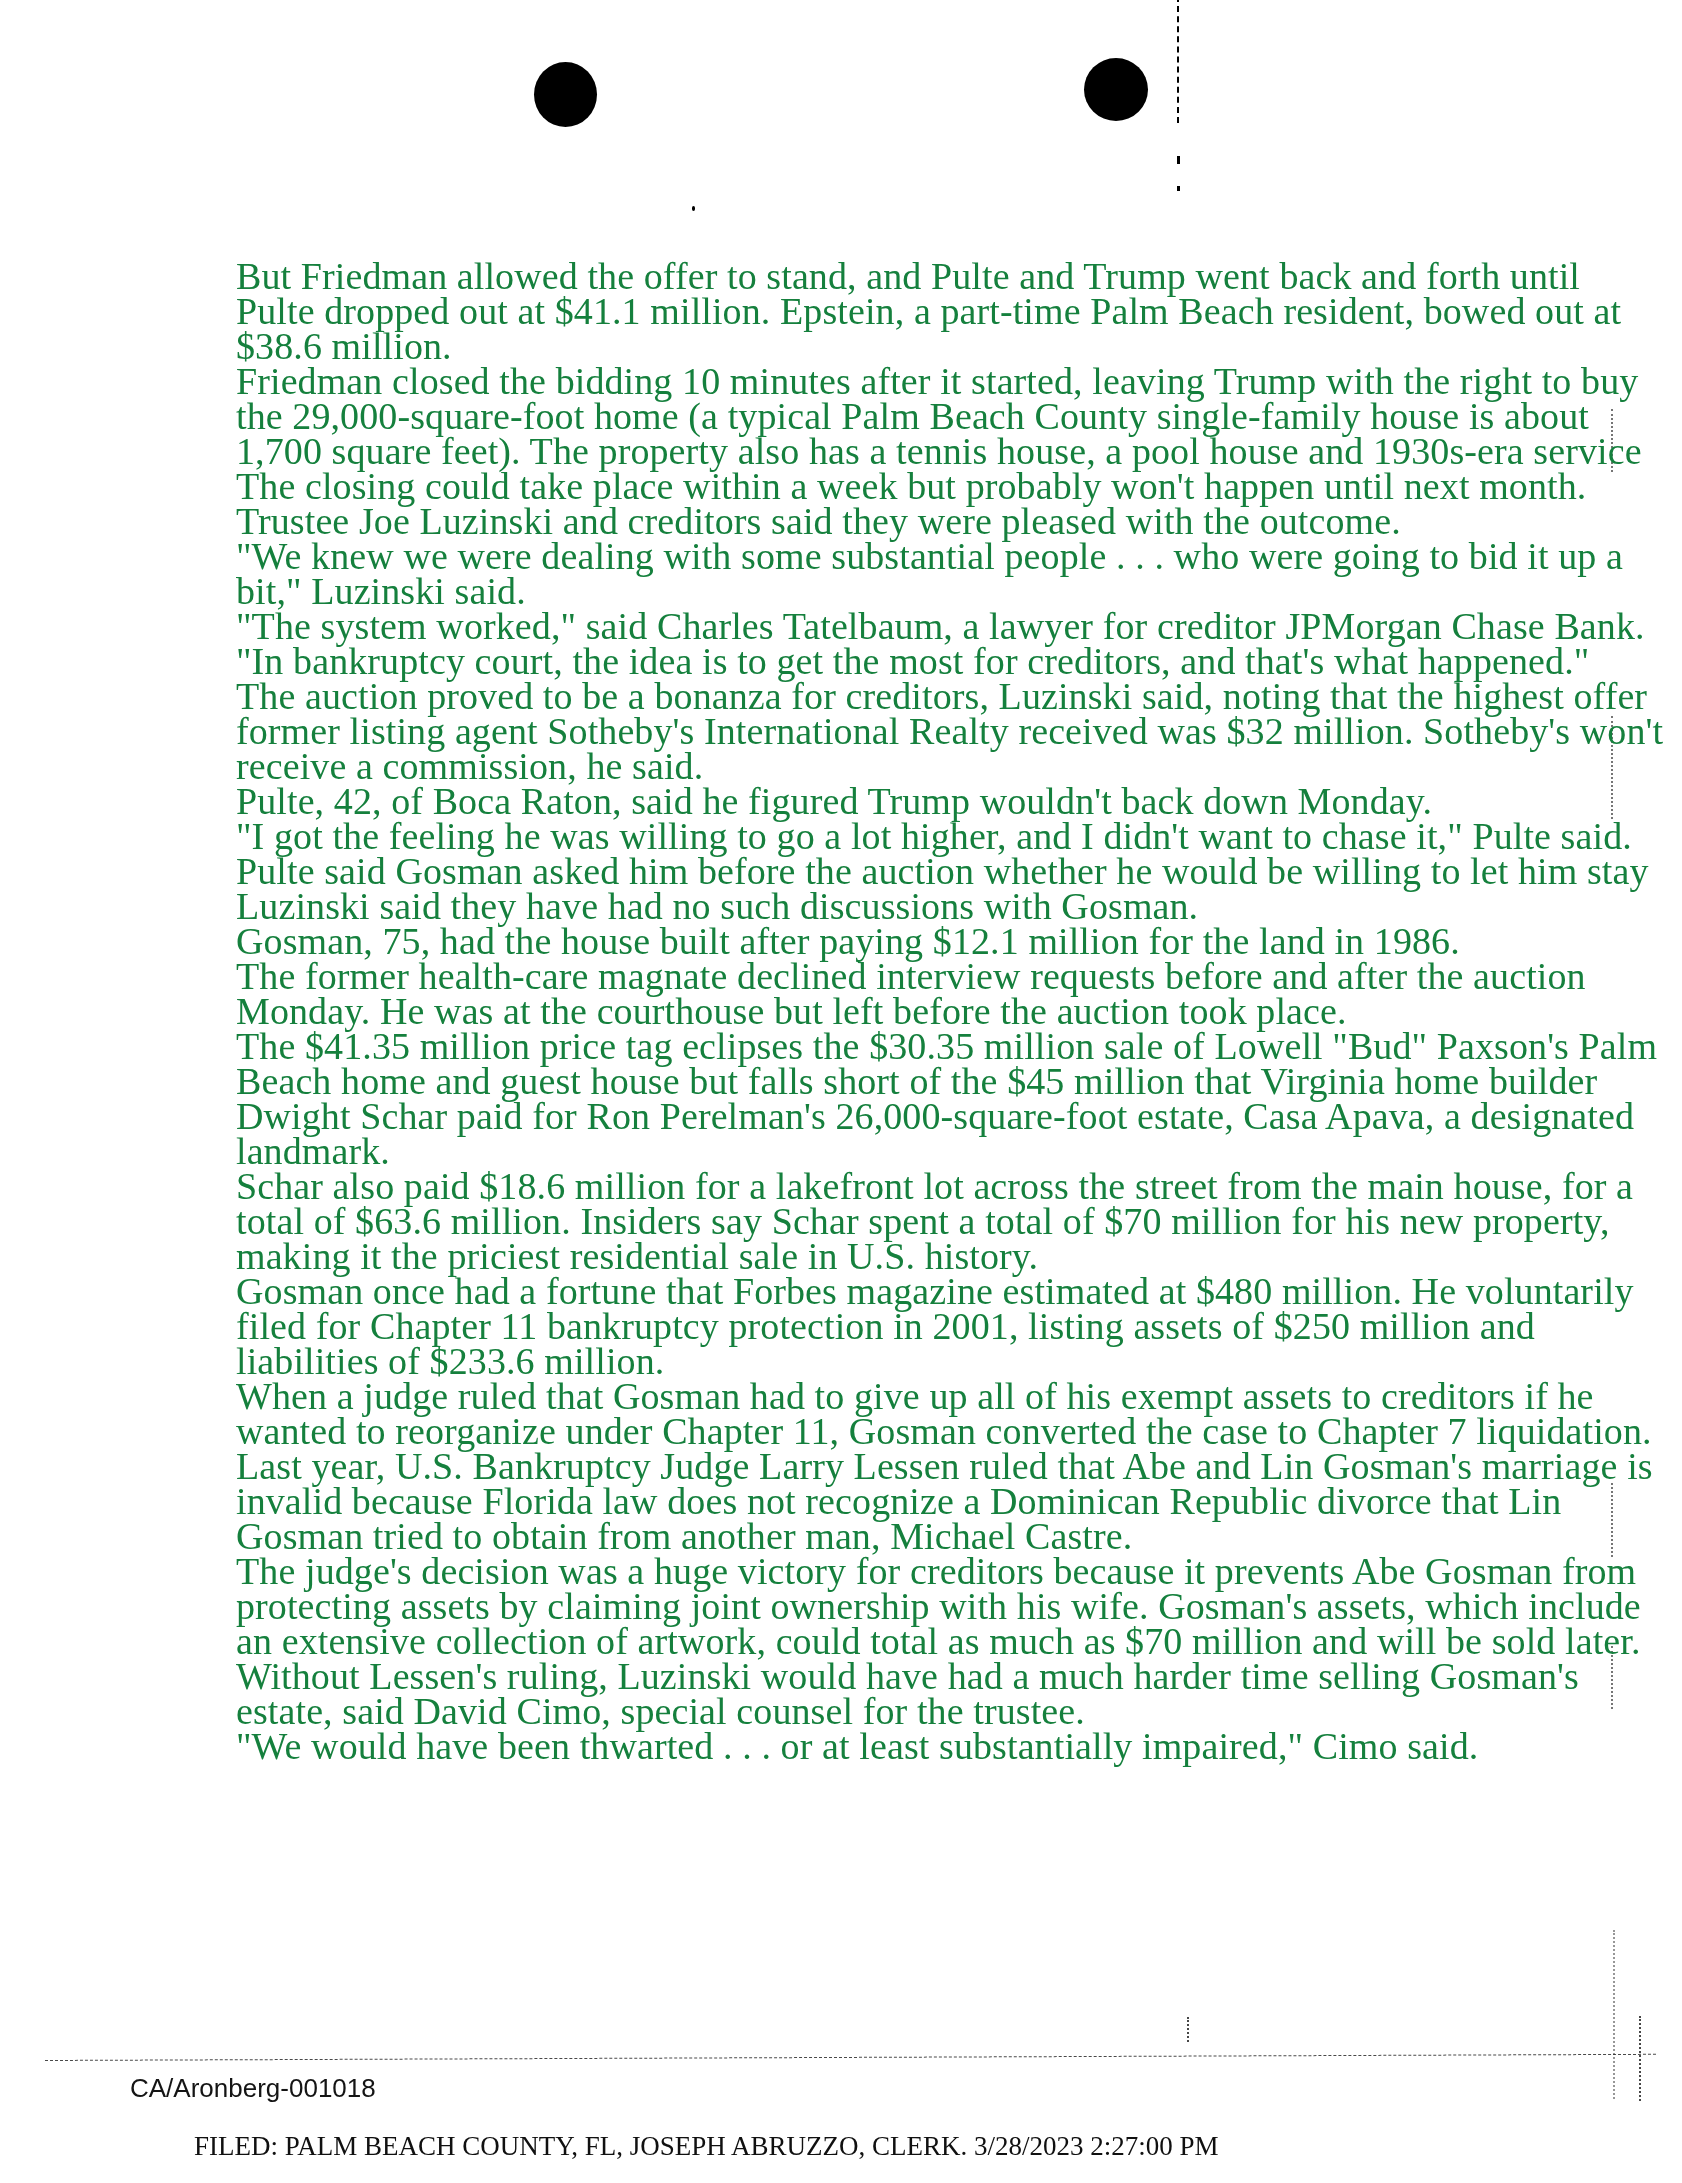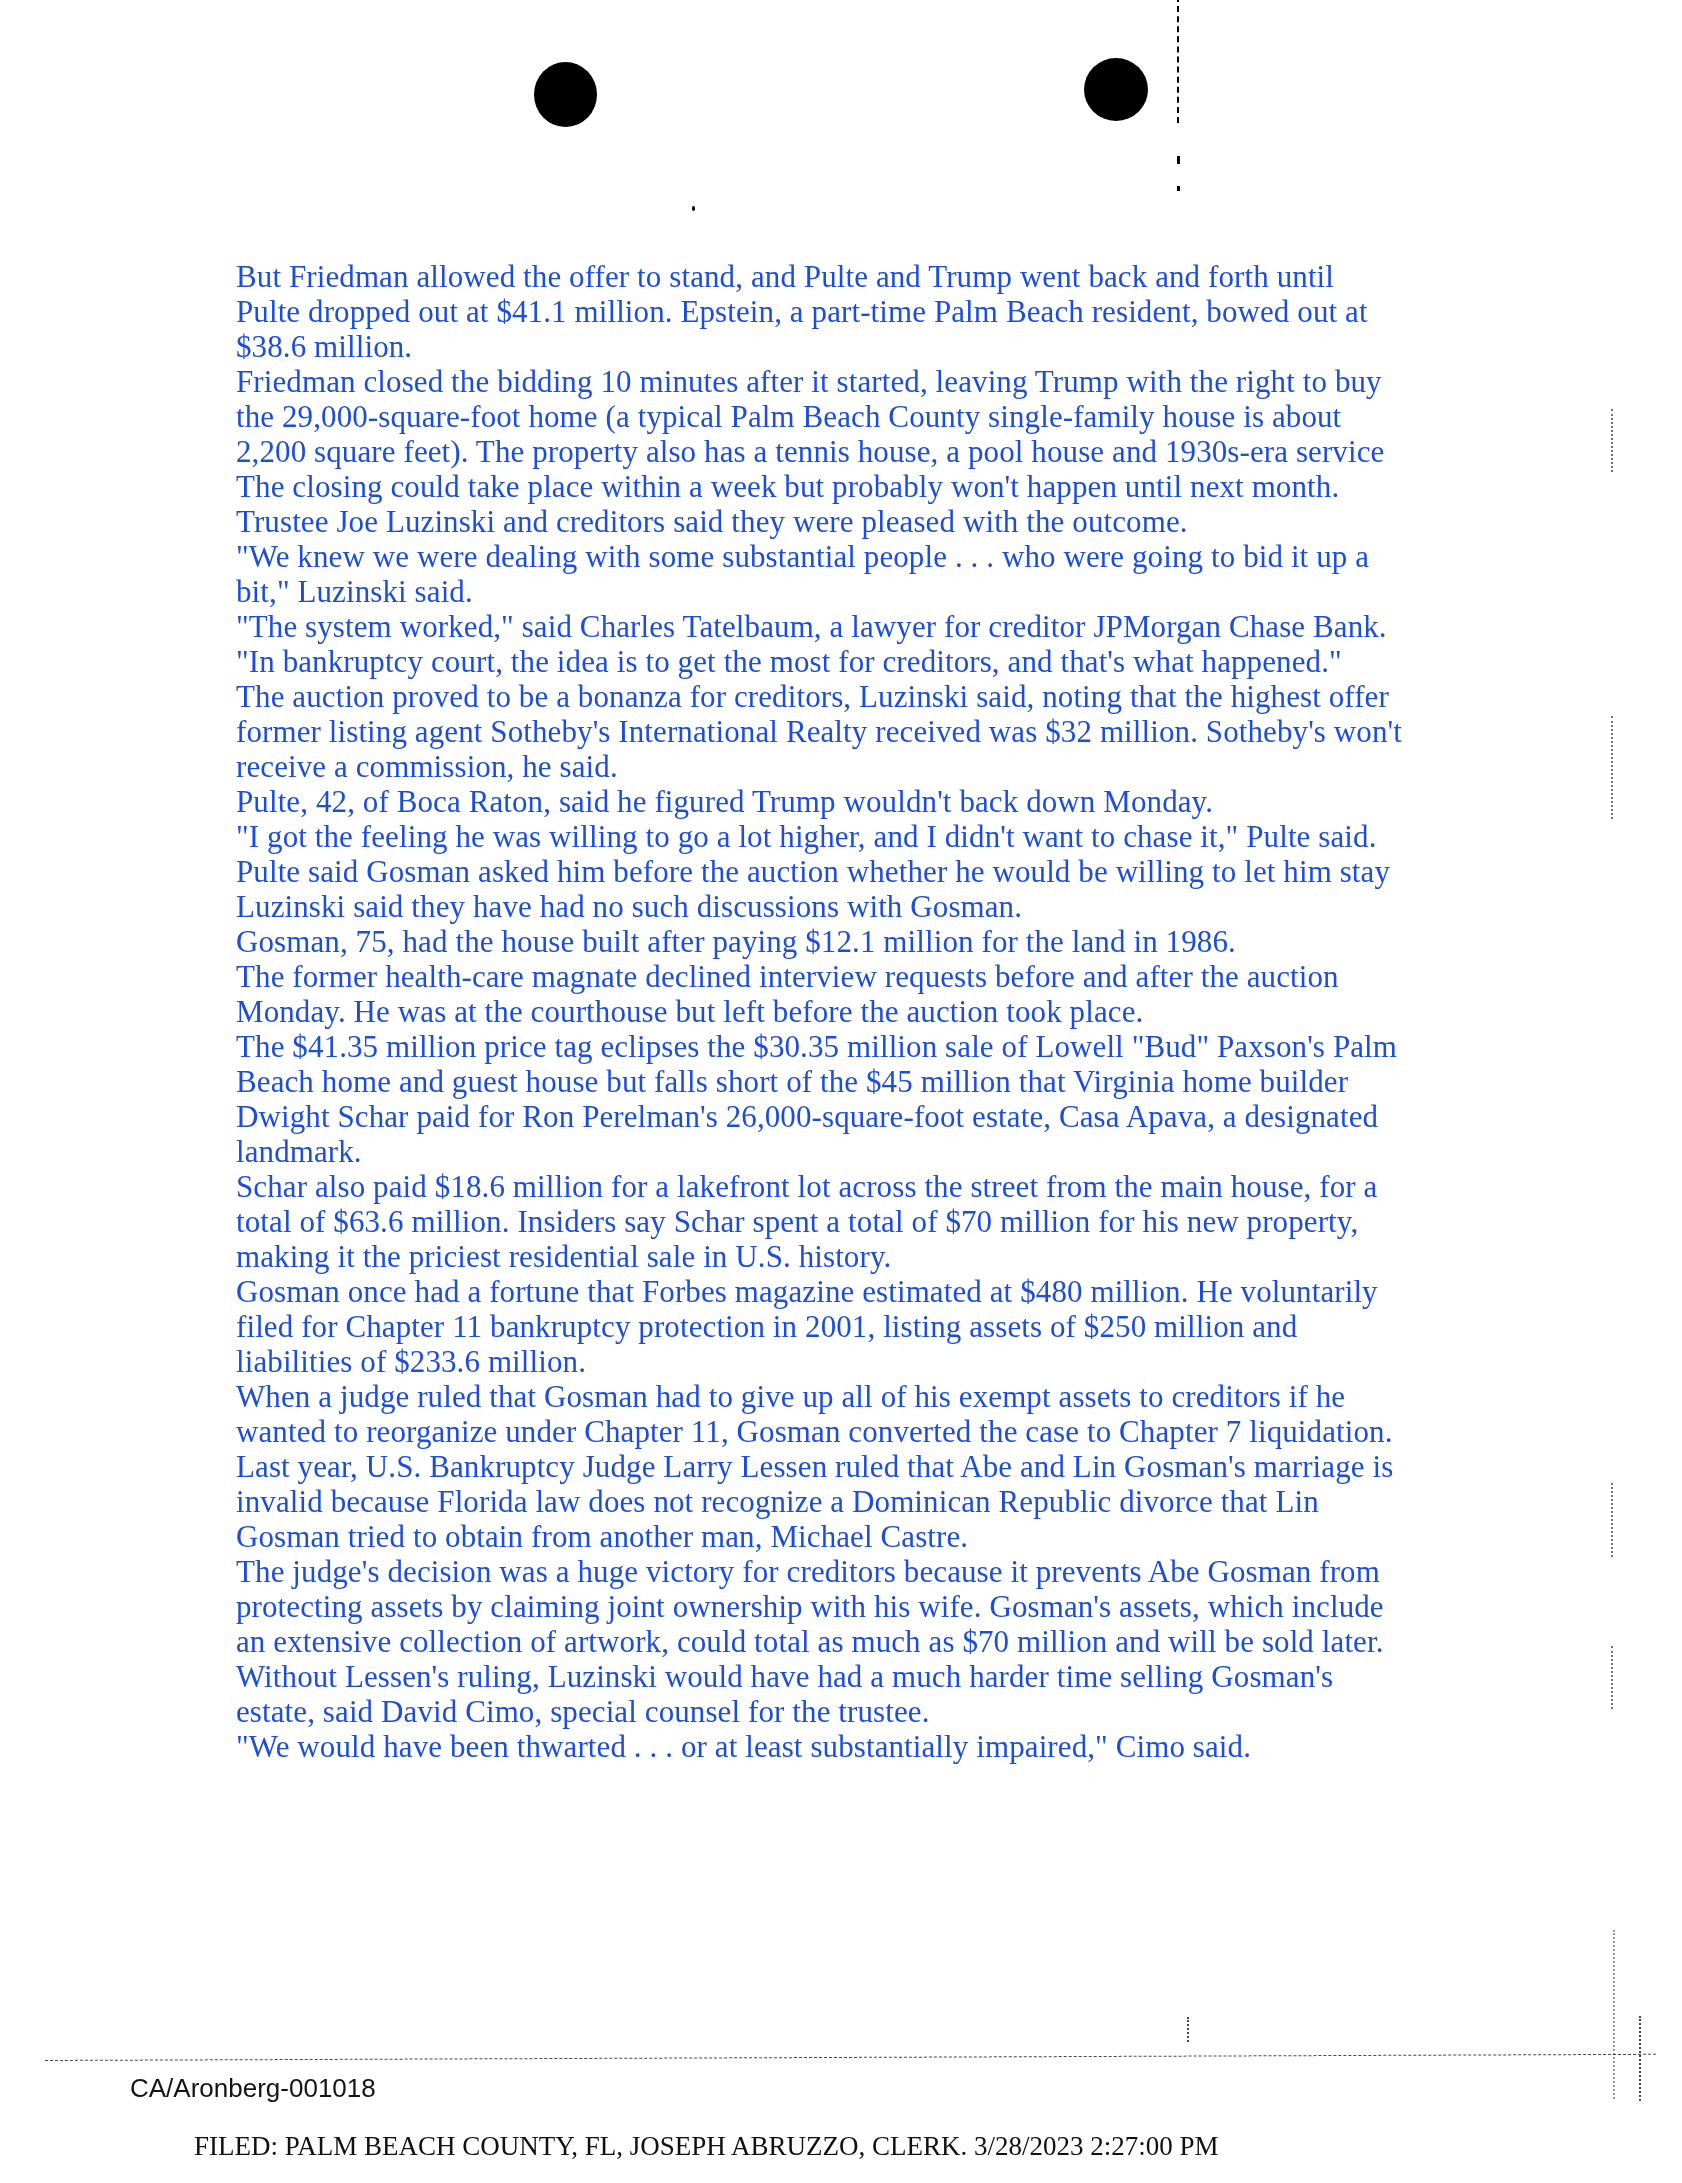--- a/index.html
+++ b/index.html
@@ -27,21 +27,21 @@
   .streak.s1 { left:1611px; top:409px;  height:63px; }
   .streak.s2 { left:1611px; top:716px; height:103px; }
   .streak.s3 { left:1611px; top:1483px; height:74px; }
   .streak.s4 { left:1611px; top:1646px; height:63px; }
   .streak.s5 { left:1613px; top:1930px; height:169px; opacity:.45; }
   .streak.s6 { left:1187px; top:2017px; height:25px;  opacity:.8; }
   .streak.s7 { left:1639px; top:2016px; height:85px; opacity:.8; }
   
   .body-text {
     position:absolute; left:236px; top:259px; width:1230px;
-    font-size:31px; line-height:35px; color:#1d4ed8;
+    font-size:38px; line-height:35px; color:#15803d;
     letter-spacing:0.1px;
   }
   .body-text .line { white-space:nowrap; }
   
   .noise-line {
     position:absolute; left:45px; top:2060px; width:1611px; height:0;
     border-top:1.3px dashed #2a2a2a; opacity:.85;
     transform:rotate(-0.22deg); transform-origin:left center;
   }
   .bates {
@@ -75,21 +75,21 @@
   <div class="streak s5"></div>
   <div class="streak s6"></div>
   <div class="streak s7"></div>
 
   <div class="body-text">
       <div class="line">But Friedman allowed the offer to stand, and Pulte and Trump went back and forth until</div>
       <div class="line">Pulte dropped out at $41.1 million. Epstein, a part-time Palm Beach resident, bowed out at</div>
       <div class="line">$38.6 million.</div>
       <div class="line">Friedman closed the bidding 10 minutes after it started, leaving Trump with the right to buy</div>
       <div class="line">the 29,000-square-foot home (a typical Palm Beach County single-family house is about</div>
-      <div class="line">2,200 square feet). The property also has a tennis house, a pool house and 1930s-era service</div>
+      <div class="line">1,700 square feet). The property also has a tennis house, a pool house and 1930s-era service</div>
       <div class="line">The closing could take place within a week but probably won't happen until next month.</div>
       <div class="line">Trustee Joe Luzinski and creditors said they were pleased with the outcome.</div>
       <div class="line">"We knew we were dealing with some substantial people . . . who were going to bid it up a</div>
       <div class="line">bit," Luzinski said.</div>
       <div class="line">"The system worked," said Charles Tatelbaum, a lawyer for creditor JPMorgan Chase Bank.</div>
       <div class="line">"In bankruptcy court, the idea is to get the most for creditors, and that's what happened."</div>
       <div class="line">The auction proved to be a bonanza for creditors, Luzinski said, noting that the highest offer</div>
       <div class="line">former listing agent Sotheby's International Realty received was $32 million. Sotheby's won't</div>
       <div class="line">receive a commission, he said.</div>
       <div class="line">Pulte, 42, of Boca Raton, said he figured Trump wouldn't back down Monday.</div>

